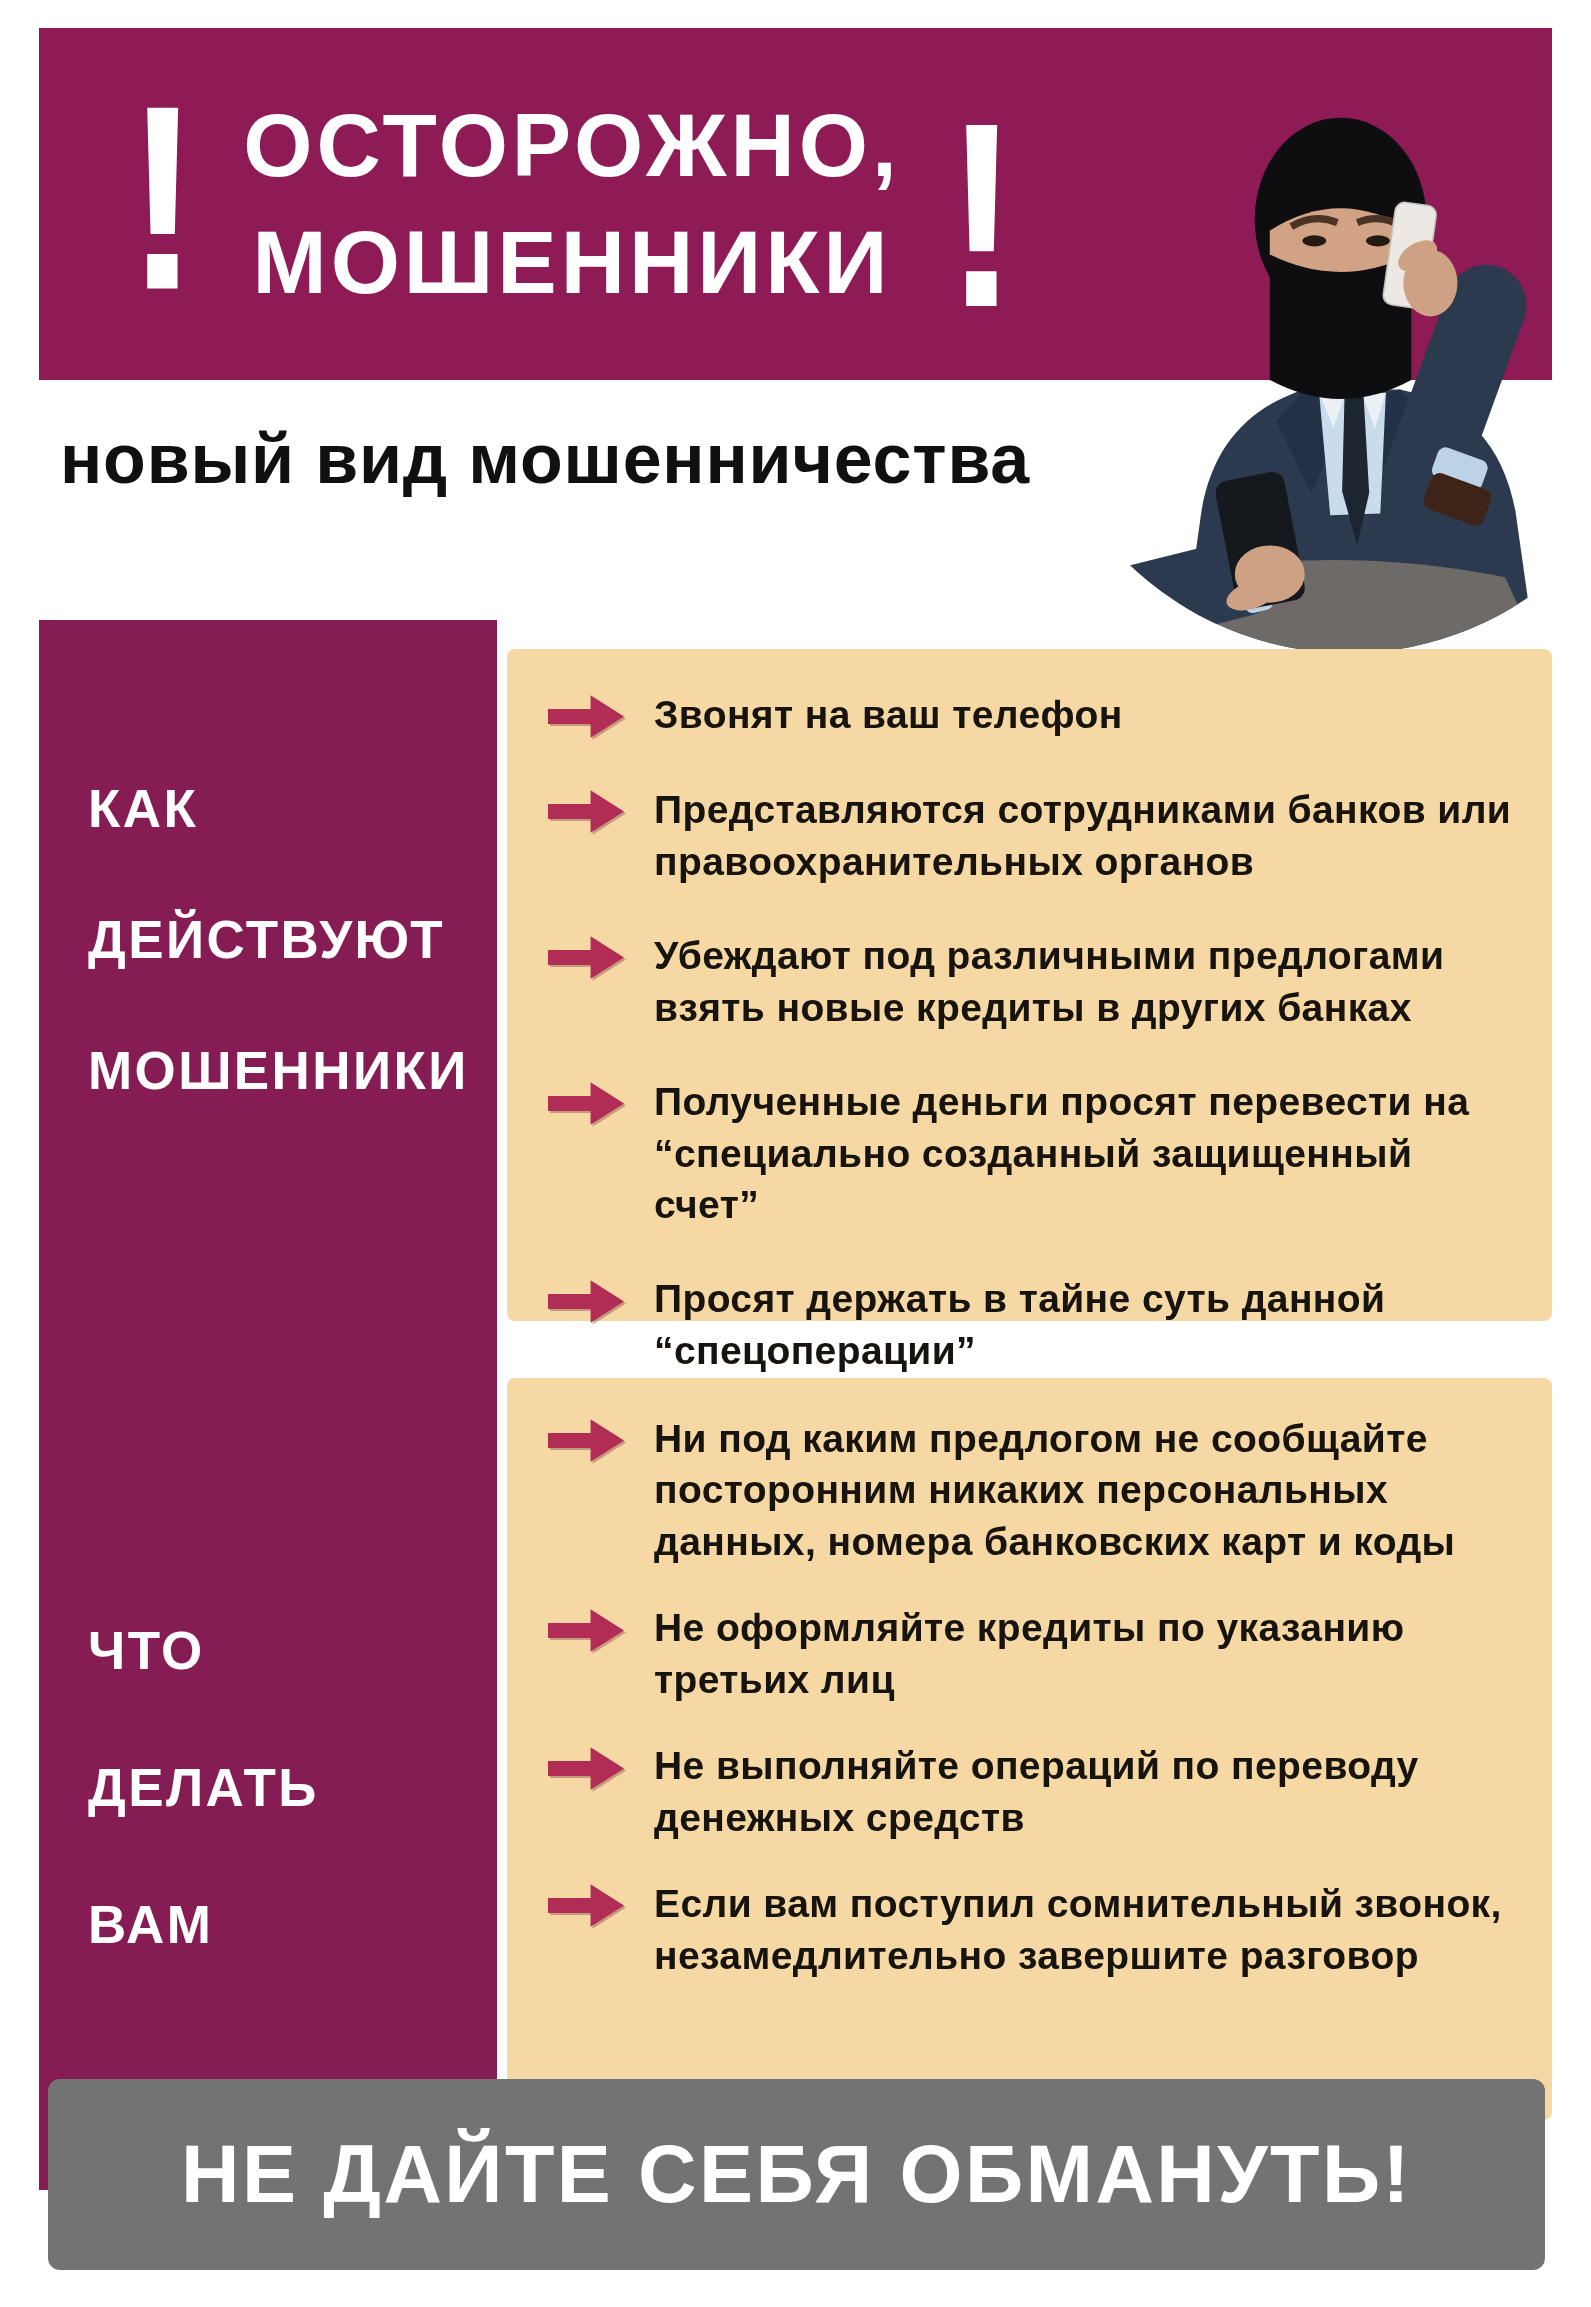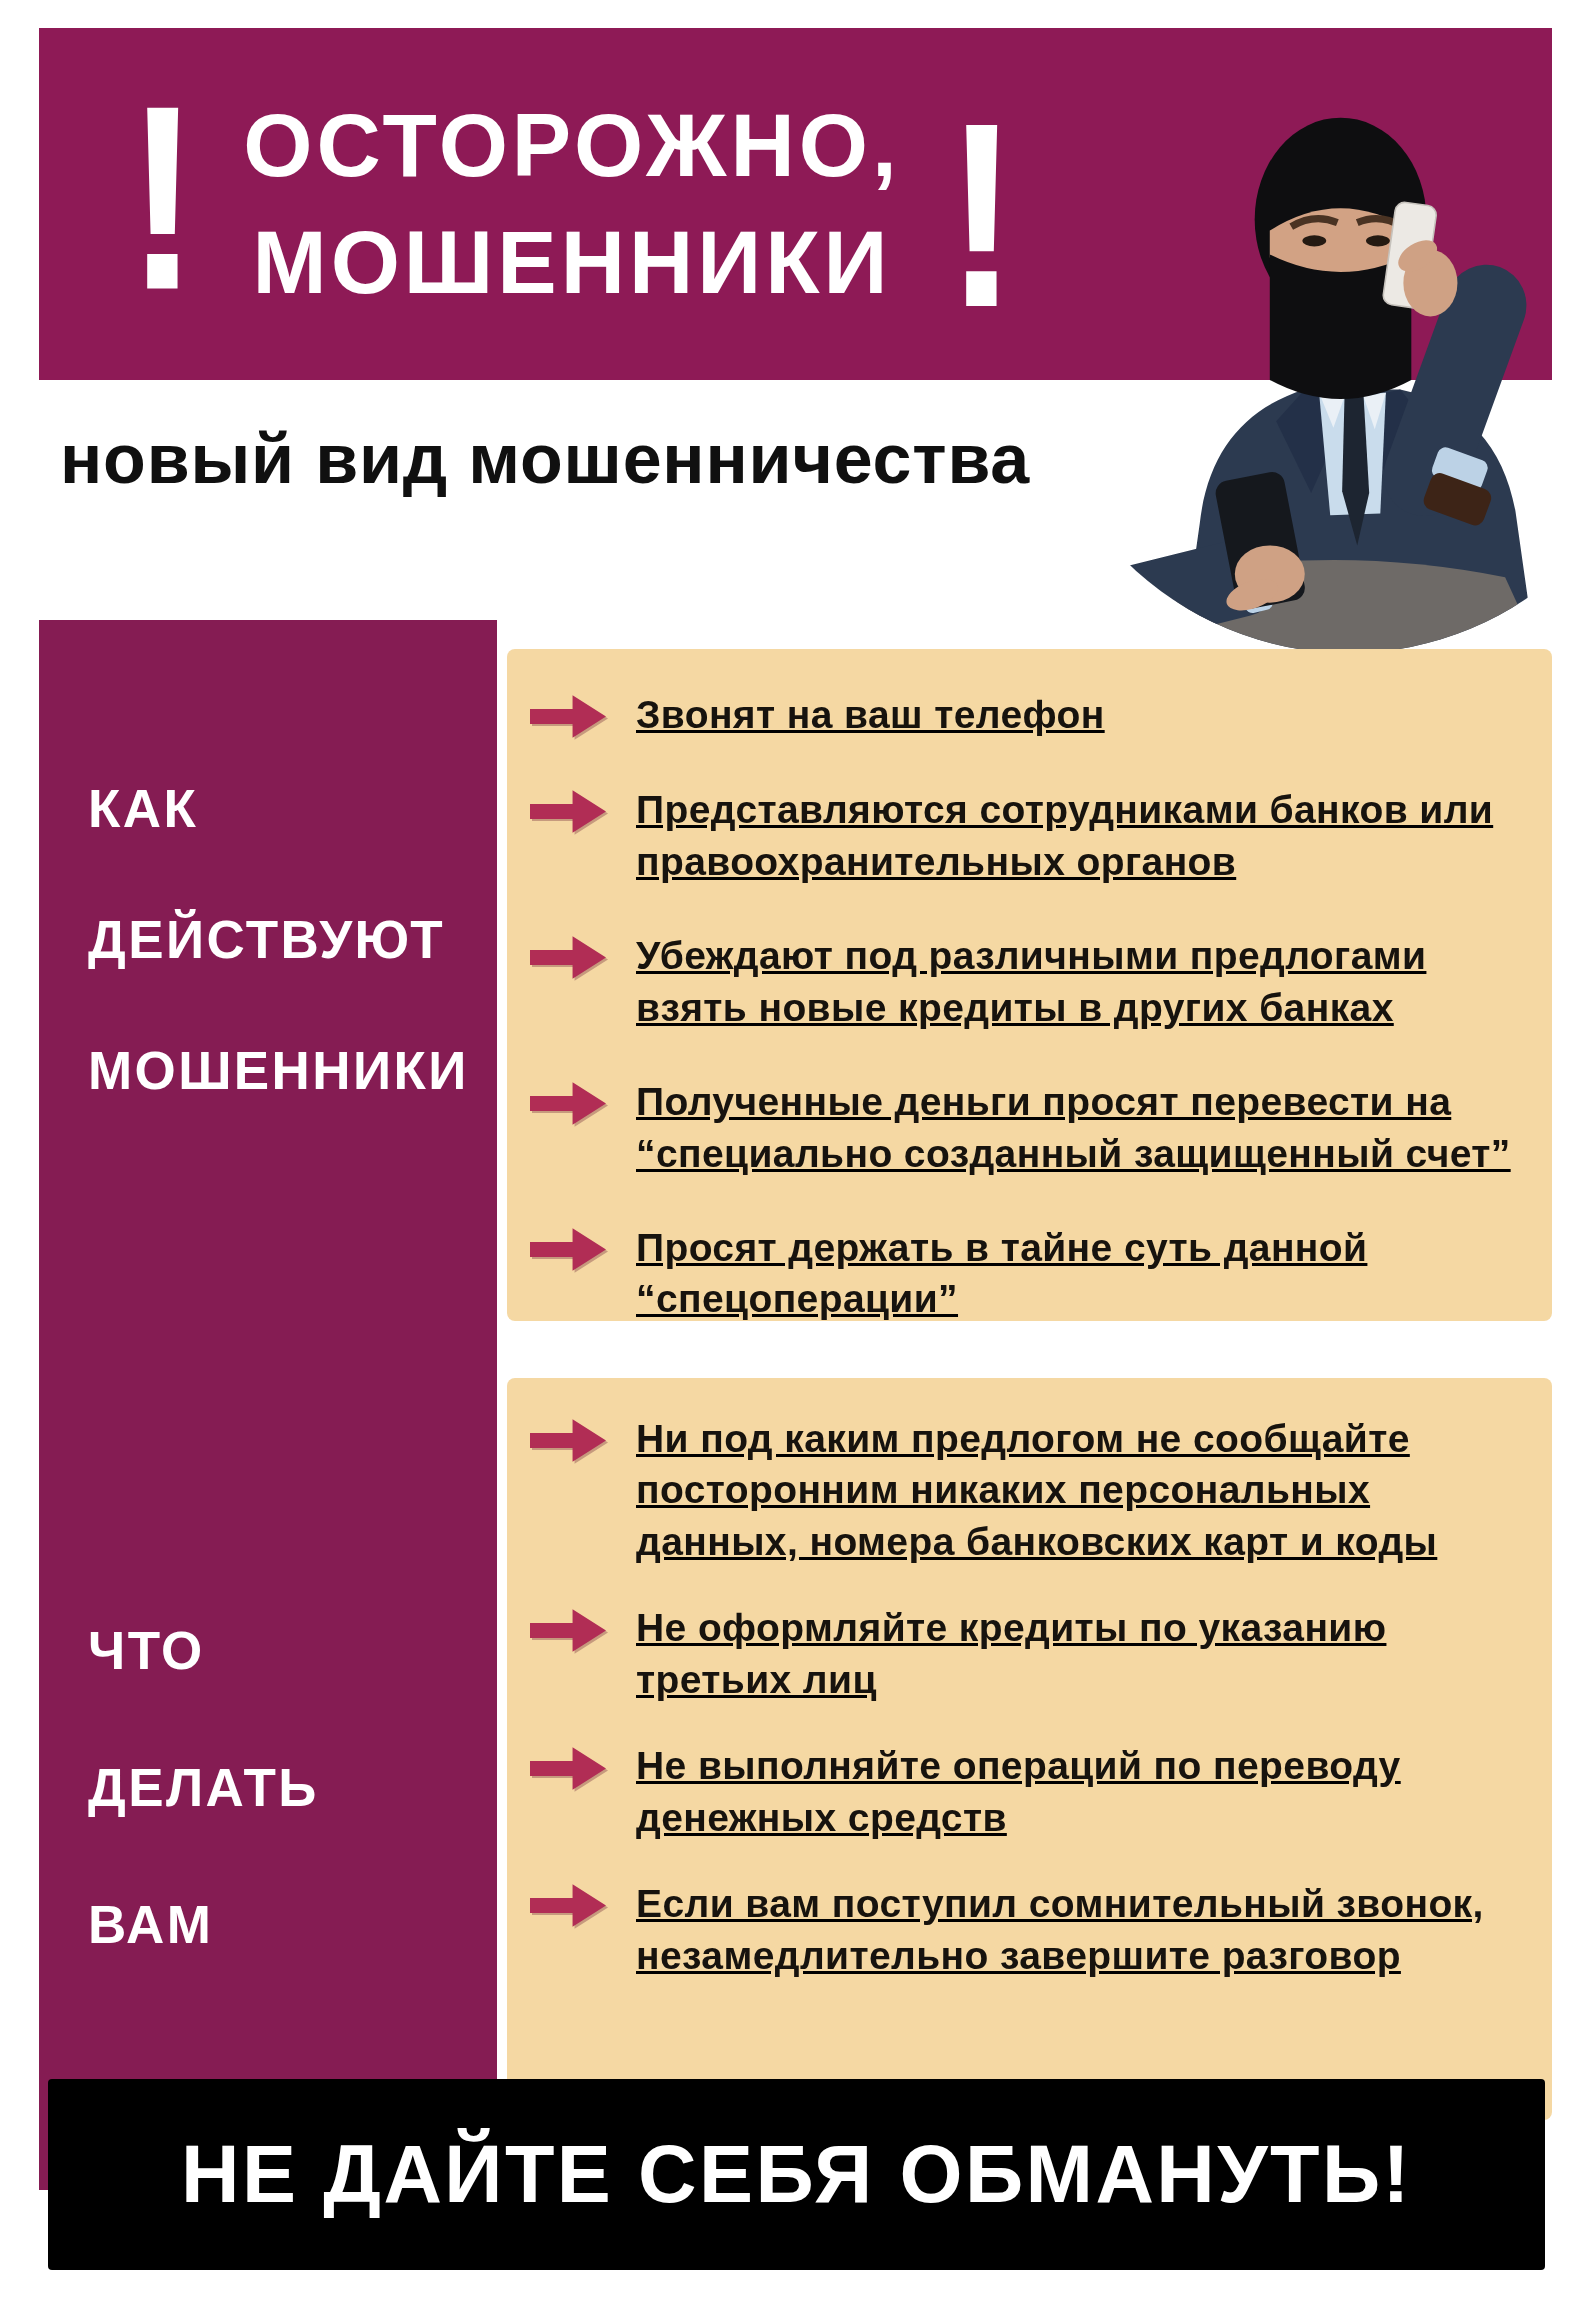--- a/index.html
+++ b/index.html
@@ -30,32 +30,32 @@
   .side2{top:1466px;height:724px;}
   .lbl{font-size:53px;font-weight:700;letter-spacing:2.4px;margin-left:49px;line-height:1;}
   .side1 .lbl{margin-bottom:78px;}
   .side1 .lbl:first-child{margin-top:162px;}
   .side2 .lbl{margin-bottom:84px;}
   .side2 .lbl:first-child{margin-top:158px;}
   
   .panel{position:absolute;left:507px;width:1045px;background:#F5D8A3;border-radius:8px;}
   .panel1{top:649px;height:672px;}
   .panel2{top:1378px;height:742px;}
-  .panel ul{list-style:none;margin:0;padding:40px 40px 0 23px;text-decoration:underline;}
+  .panel ul{list-style:none;margin:0;padding:40px 40px 0 41px;}
   .panel2 ul{padding-top:35px;}
   .panel li{display:flex;gap:30px;align-items:flex-start;}
   .panel1 li{margin-bottom:43px;}
   .panel2 li{margin-bottom:35px;}
   .arrow-svg{width:76px;height:49px;flex:0 0 auto;margin-top:3.2px;
     filter:drop-shadow(2.4px 2.4px 0 rgba(90,10,40,.30));}
   .btext{font-size:39px;font-weight:700;line-height:1.32;color:#17130e;
     white-space:pre-line;letter-spacing:0.4px;}
   
   .bottom-banner{position:absolute;left:48px;top:2079px;width:1497px;height:191px;
-    background:#000000;display:flex;align-items:center;justify-content:center;border-radius:4px;}
+    background:#737373;display:flex;align-items:center;justify-content:center;border-radius:12px;}
   .bottom-banner span{color:#ffffff;font-size:81px;font-weight:700;letter-spacing:2.4px;white-space:nowrap;}
 </style>
 </head>
 <body>
 
 <div id="poster">
 
   <header class="top-banner">
     <div class="banner-inner">
       <span class="excl">!</span>

